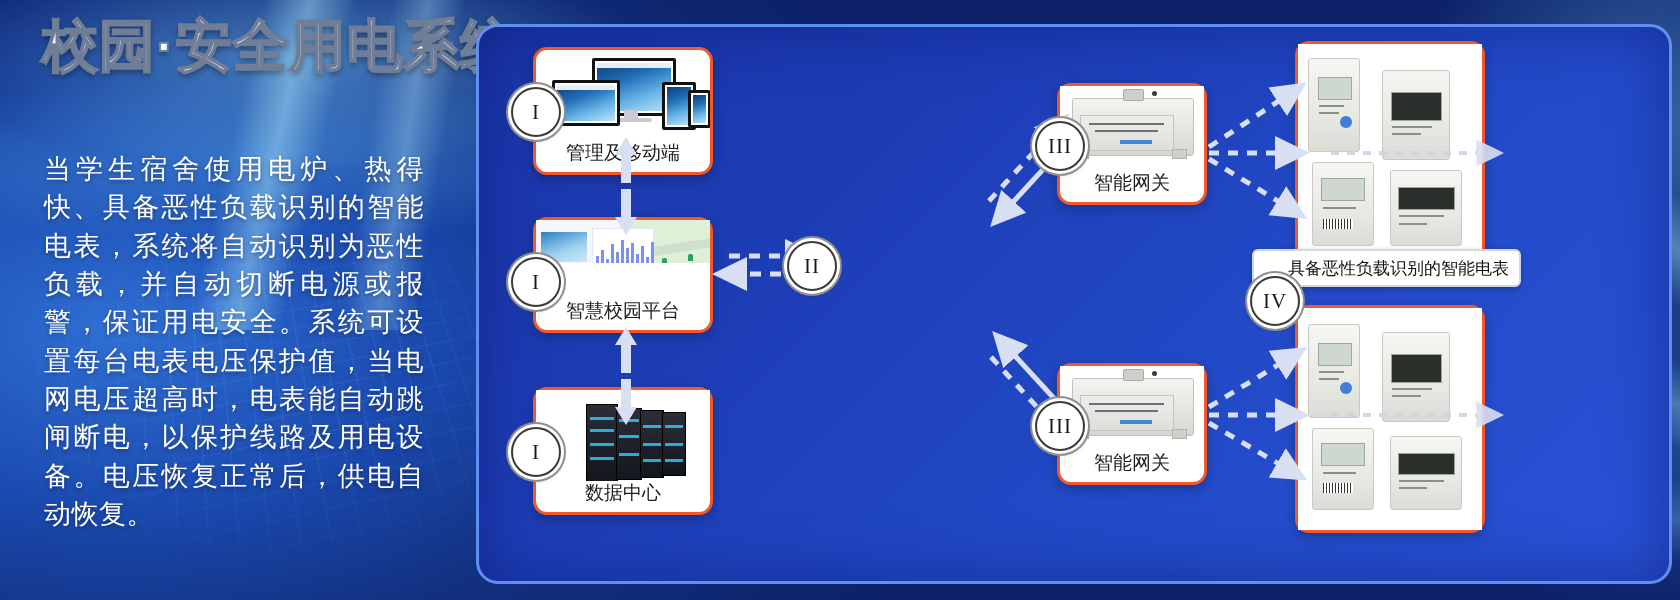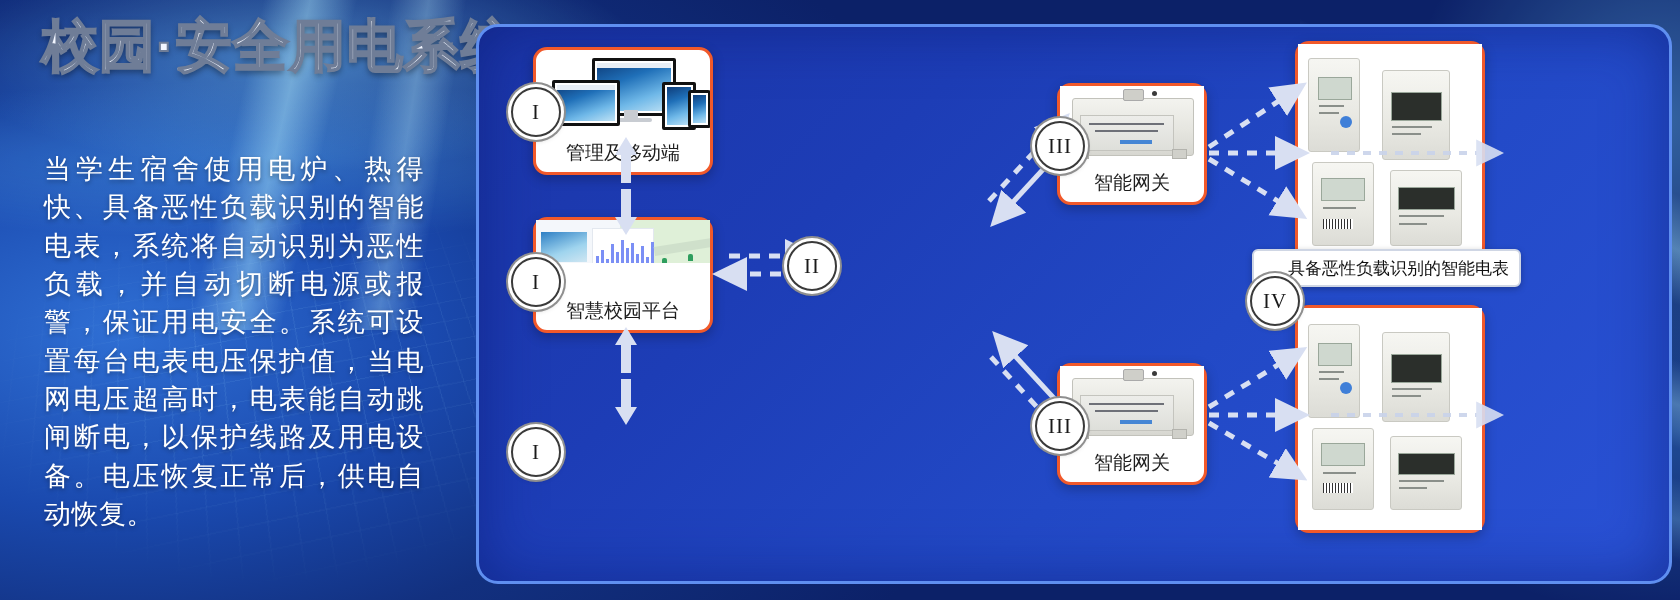--- a/index.html
+++ b/index.html
@@ -317,20 +317,48 @@
             <div class="pin" style="left:122px;top:86px"></div>
           <div class="pin" style="left:158px;top:90px"></div>
         </div>
       </div>
       <div class="caption">智慧校园平台</div>
     </div>
     <div class="badge" style="left:32px;top:230px;">
       <span>I</span>
     </div>
 
+    <div class="card" style="left:54px;top:360px;width:180px;height:128px;">
+      <div class="thumb">
+        <div class="racks">
+          <div class="rk" style="left:50px;top:14px;width:30px;height:76px;">
+            <i style="top:12px"></i>
+              <i style="top:24px"></i>
+              <i style="top:38px"></i>
+              <i style="top:52px"></i>
+          </div>
+          <div class="rk" style="left:80px;top:18px;width:24px;height:70px;">
+            <i style="top:10px"></i>
+              <i style="top:26px"></i>
+              <i style="top:44px"></i>
+          </div>
+          <div class="rk" style="left:104px;top:20px;width:22px;height:66px;">
+            <i style="top:14px"></i>
+              <i style="top:32px"></i>
+              <i style="top:48px"></i>
+          </div>
+          <div class="rk" style="left:126px;top:22px;width:22px;height:62px;">
+            <i style="top:12px"></i>
+              <i style="top:30px"></i>
+              <i style="top:46px"></i>
+          </div>
+        </div>
+      </div>
+      <div class="caption">数据中心</div>
+    </div>
     <div class="badge" style="left:32px;top:400px;">
       <span>I</span>
     </div>
 
     <div class="badge" style="left:308px;top:214px;font-family:Liberation Serif, serif;">
       <span>II</span>
     </div>
 
     <div class="card" style="left:578px;top:56px;width:150px;height:122px;">
       <div class="thumb">

